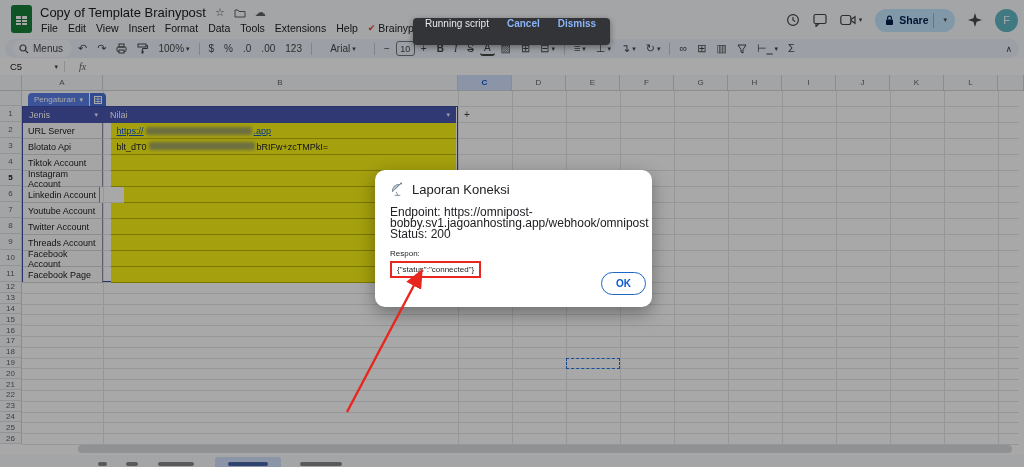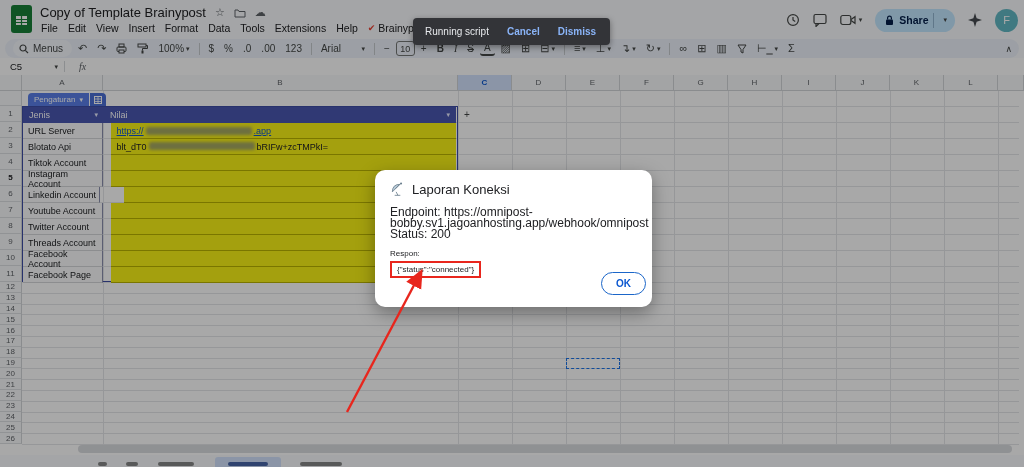--- a/index.html
+++ b/index.html
@@ -70,21 +70,21 @@
           display:flex;align-items:center;justify-content:center;}
   #dashedcell{position:absolute;left:566px;top:283px;width:54px;height:11px;border:1.5px dashed #1a73e8;box-sizing:border-box;}
   
   #hthumb{position:absolute;left:78px;top:370px;width:934px;height:8px;border-radius:4px;background:#dadce0;}
   #tabbar{position:absolute;left:0;top:380px;width:1024px;height:12px;background:#f9fbfd;}
   #tabbar .active{position:absolute;left:215px;top:2px;width:66px;height:10px;background:#d3e3fd;border-radius:3px 3px 0 0;}
   .smudge{position:absolute;top:7px;height:3.5px;background:rgba(40,40,40,.55);border-radius:2px;}
   
   #dim{position:absolute;inset:0;background:rgba(0,0,0,.34);z-index:10;}
   #toast{position:absolute;left:413px;top:18px;width:197px;height:27px;background:#333438;border-radius:4px;z-index:20;
-         display:flex;align-items:center;padding:0 12px;box-sizing:border-box;box-shadow:0 2px 6px rgba(0,0,0,.4);}
+         display:flex;padding:0 12px;box-sizing:border-box;box-shadow:0 2px 6px rgba(0,0,0,.4);}
   #toast .msg{color:#e8eaed;font-size:10px;}
   #toast .lnk{color:#8ab4f8;font-size:10px;font-weight:bold;margin-left:18px;}
   #toast .lnk:first-of-type{margin-left:auto;}
   #dlg{position:absolute;left:375px;top:170px;width:277px;height:137px;background:#fff;border-radius:10px;z-index:20;
        box-shadow:0 6px 18px rgba(0,0,0,.35);box-sizing:border-box;padding:12px 15px 0 15px;}
   #dlg-title{display:flex;align-items:center;gap:7px;font-size:13px;color:#202124;margin-bottom:10px;}
   .dlg-line{font-size:12px;color:#202124;line-height:11px;}
   #respon-label{font-size:8px;color:#202124;margin-top:9px;}
   #respon-box{display:inline-block;border:2px solid #e8261d;padding:2px 5px;font-size:8px;color:#202124;margin-top:0px;}
   #ok-btn{position:absolute;left:226px;top:102px;width:45px;height:23px;border:1.5px solid #1b66c9;border-radius:12px;
@@ -187,21 +187,21 @@
       <span>100%</span>
         <span class="caret">▾</span>
     </span>
     <span class="sep"></span>
     <span class="tbtn">$</span>
     <span class="tbtn">%</span>
     <span class="tbtn">.0</span>
     <span class="tbtn">.00</span>
     <span class="tbtn">123</span>
     <span class="sep"></span>
-    <span class="tbtn" style="width:44px;justify-content:space-between;">
+    <span class="tbtn" style="width:44px;">
       <span>Arial</span>
         <span class="caret">▾</span>
     </span>
     <span class="sep"></span>
     <span class="tbtn">−</span>
     <span id="fontsize-box">10</span>
     <span class="tbtn">+</span>
     <span class="tbtn" style="font-weight:bold;">B</span>
     <span class="tbtn" style="font-style:italic;font-family:'Liberation Serif',serif;">I</span>
     <span class="tbtn" style="text-decoration:line-through;">S</span>

